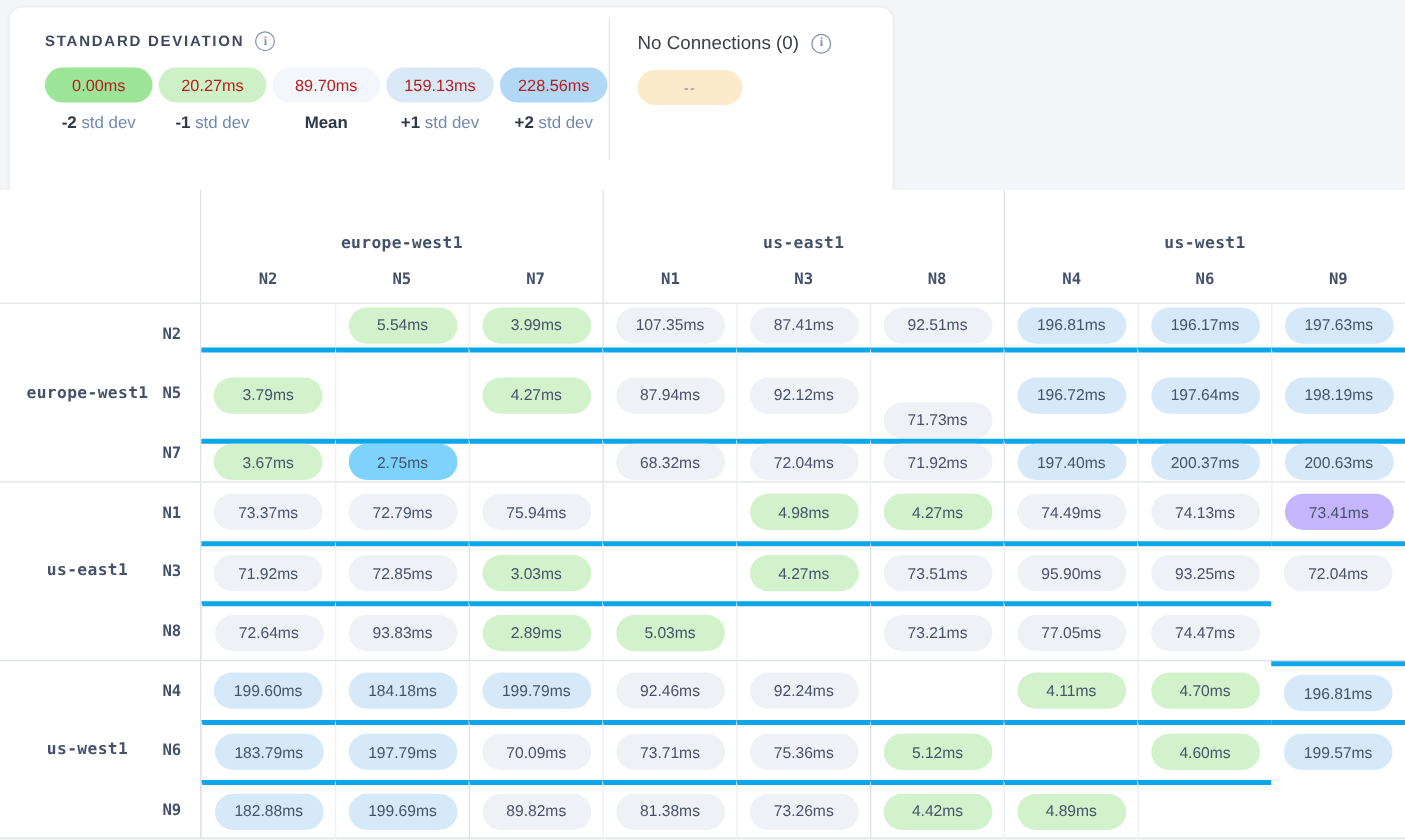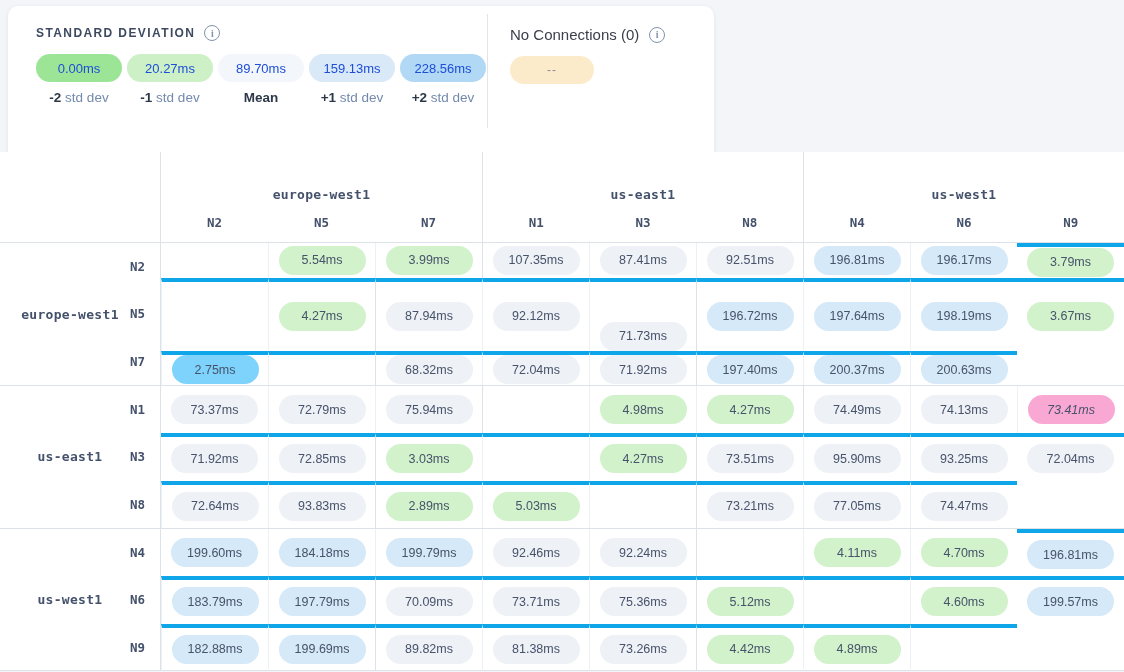--- a/index.html
+++ b/index.html
@@ -25,21 +25,21 @@
   }
   .info {
     width:16px; height:16px; border:1.5px solid #8293ac; border-radius:50%;
     color:#8293ac; font-size:10px; font-weight:700;
     display:flex; align-items:center; justify-content:center;
     font-family:"Liberation Serif", serif; flex:0 0 auto;
   }
   .pills { display:flex; gap:5px; margin-top:13px; }
   .lpill {
     width:86px; height:28px; border-radius:14px;
-    font-size:13px; color:#1d4ed8;
+    font-size:13px; color:#b91c1c;
     display:flex; align-items:center; justify-content:center;
   }
   .llabels { display:flex; gap:5px; margin-top:8px; }
   .llabel { width:86px; text-align:center; font-size:13.5px; color:#7389ad; white-space:nowrap; }
   .llabel b { color:#2d3849; font-weight:bold; }
 
   .vdivider { position:absolute; left:479px; top:8px; width:1px; height:114px; background:#e1e5eb; }
 
   .nc { position:absolute; left:502px; top:20px; }
   .nc-row { display:flex; align-items:center; gap:10px; }
@@ -188,20 +188,23 @@
         </div>
         <div class="cell inner-col">
           <div class="pill" style="background: rgb(238, 241, 246);">92.51ms</div>
         </div>
         <div class="cell group-col">
           <div class="pill" style="background: rgb(214, 233, 248);">196.81ms</div>
         </div>
         <div class="cell inner-col">
           <div class="pill" style="background: rgb(214, 233, 248);">196.17ms</div>
         </div>
+        <div class="cell inner-col">
+          <div class="pill" style="background: rgb(214, 233, 248);">197.63ms</div>
+        </div>
         <div class="cell inner-row">
           <div class="pill" style="background: rgb(210, 242, 203);">3.79ms</div>
         </div>
         <div class="cell inner-col inner-row"></div>
         <div class="cell inner-col inner-row">
           <div class="pill" style="background: rgb(210, 242, 203);">4.27ms</div>
         </div>
         <div class="cell group-col inner-row">
           <div class="pill" style="background: rgb(238, 241, 246);">87.94ms</div>
         </div>
@@ -269,21 +272,21 @@
         <div class="cell inner-col">
           <div class="pill" style="background: rgb(210, 242, 203);">4.27ms</div>
         </div>
         <div class="cell group-col">
           <div class="pill" style="background: rgb(238, 241, 246);">74.49ms</div>
         </div>
         <div class="cell inner-col">
           <div class="pill" style="background: rgb(238, 241, 246);">74.13ms</div>
         </div>
         <div class="cell inner-col">
-          <div class="pill" style="background: #f9a8d4; font-style: italic;">73.41ms</div>
+          <div class="pill" style="background: #c4b5fd;">73.41ms</div>
         </div>
         <div class="cell inner-row">
           <div class="pill" style="background: rgb(238, 241, 246);">71.92ms</div>
         </div>
         <div class="cell inner-col inner-row">
           <div class="pill" style="background: rgb(238, 241, 246);">72.85ms</div>
         </div>
         <div class="cell group-col inner-row">
           <div class="pill" style="background: rgb(210, 242, 203);">3.03ms</div>
         </div>

